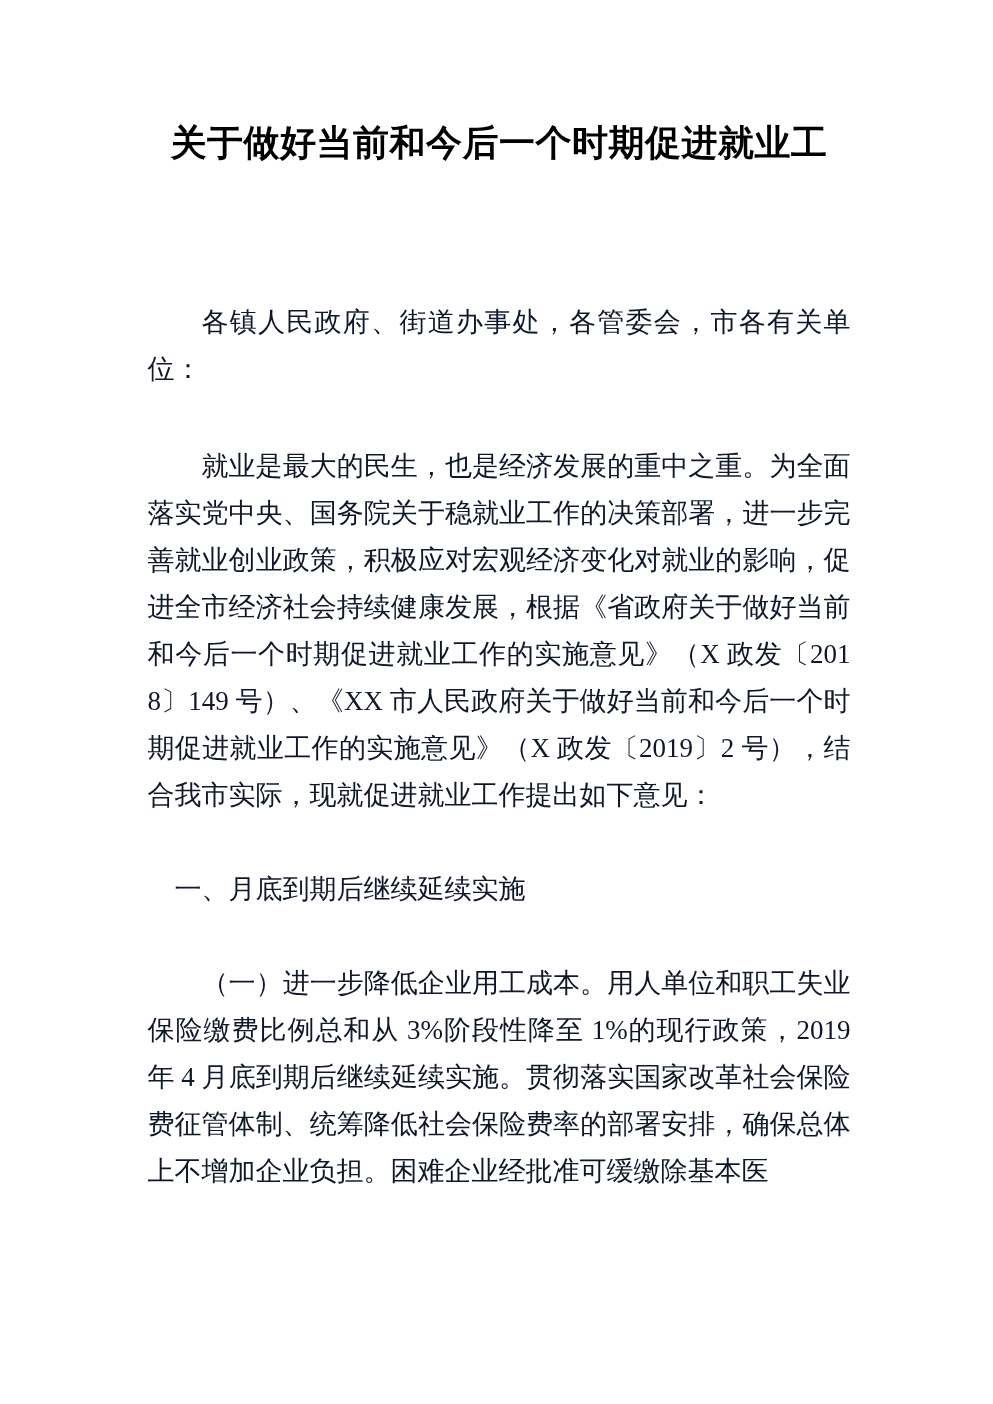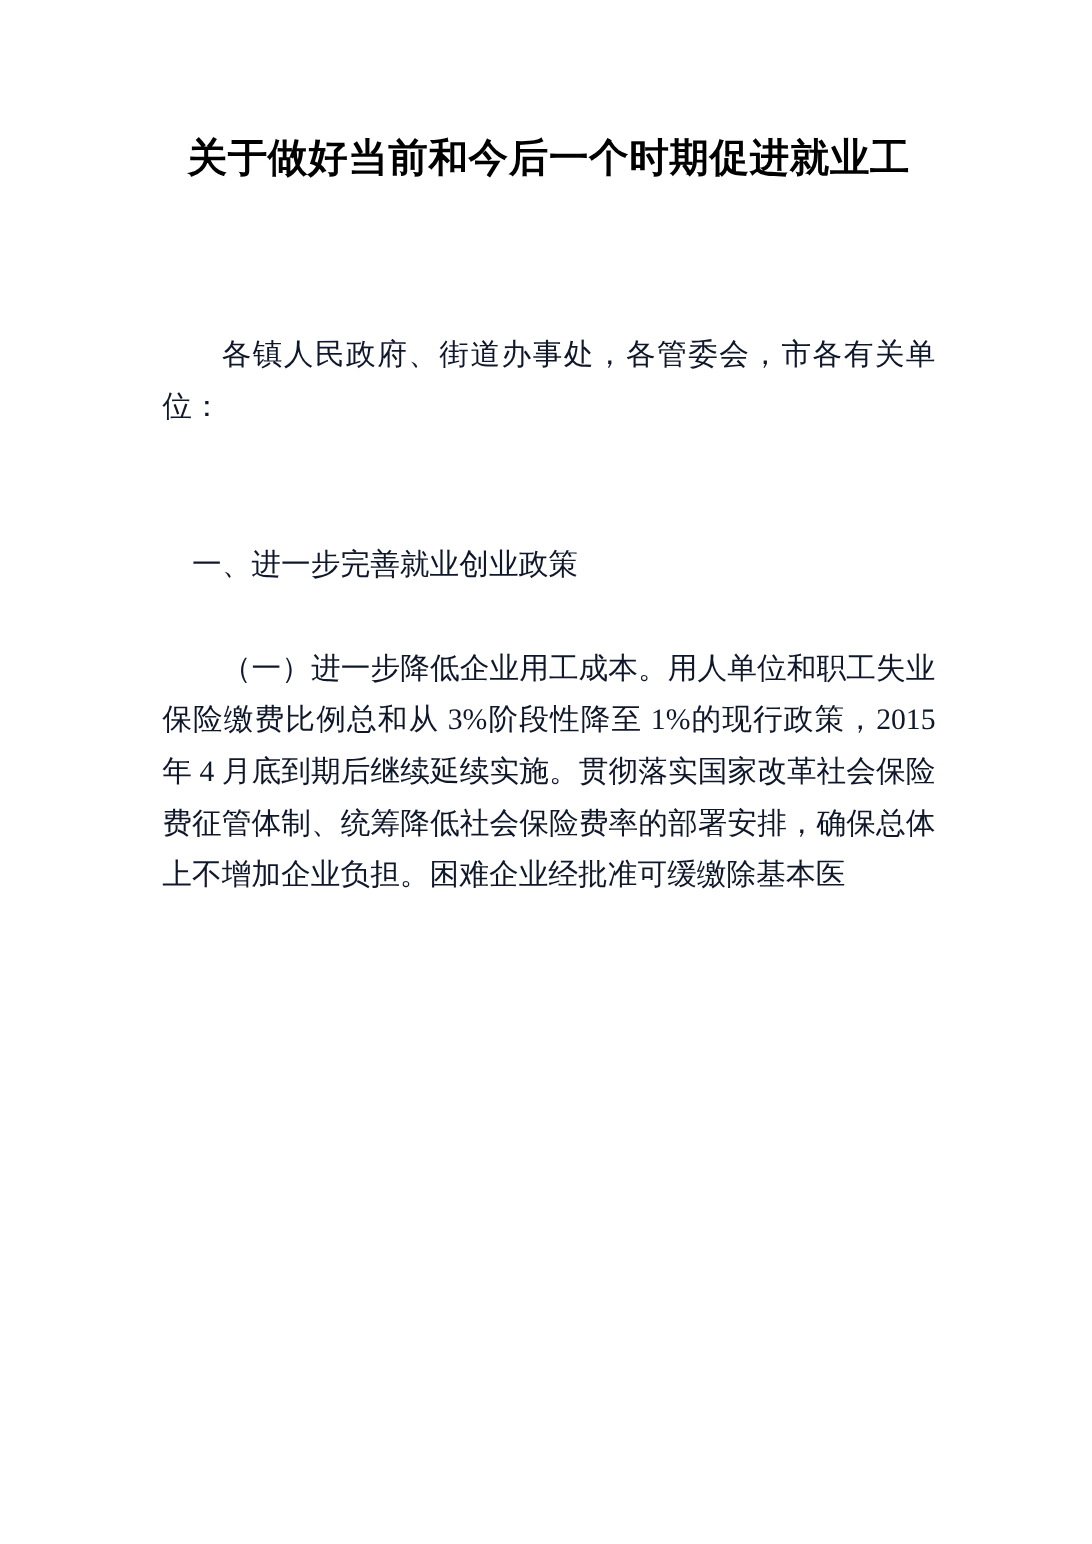--- a/index.html
+++ b/index.html
@@ -69,23 +69,24 @@
     <div class="doc-title">
       <div>关于做好当前和今后一个时期促进就业工</div>
     </div>
 
     <div class="gap-salutation"></div>
 
     <p class="doc-block indent-2">各镇人民政府、街道办事处，各管委会，市各有关单位：</p>
 
     <div class="gap-para"></div>
 
+    <p class="doc-block indent-2">就业是最大的民生，也是经济发展的重中之重。为全面落实党中央、国务院关于稳就业工作的决策部署，进一步完善就业创业政策，积极应对宏观经济变化对就业的影响，促进全市经济社会持续健康发展，根据《省政府关于做好当前和今后一个时期促进就业工作的实施意见》（X 政发〔2018〕149 号）、《XX 市人民政府关于做好当前和今后一个时期促进就业工作的实施意见》（X 政发〔2019〕2 号），结合我市实际，现就促进就业工作提出如下意见：</p>
 
     <div class="gap-heading"></div>
 
-    <p class="doc-block heading-line">一、进一步完善就业创业政策</p>
+    <p class="doc-block heading-line">一、月底到期后继续延续实施</p>
 
     <div class="gap-heading"></div>
 
-    <p class="doc-block indent-2 clip-bottom">（一）进一步降低企业用工成本。用人单位和职工失业保险缴费比例总和从 3%阶段性降至 1%的现行政策，2015 年 4 月底到期后继续延续实施。贯彻落实国家改革社会保险费征管体制、统筹降低社会保险费率的部署安排，确保总体上不增加企业负担。困难企业经批准可缓缴除基本医</p>
+    <p class="doc-block indent-2 clip-bottom">（一）进一步降低企业用工成本。用人单位和职工失业保险缴费比例总和从 3%阶段性降至 1%的现行政策，2019 年 4 月底到期后继续延续实施。贯彻落实国家改革社会保险费征管体制、统筹降低社会保险费率的部署安排，确保总体上不增加企业负担。困难企业经批准可缓缴除基本医</p>
 
   </div>
 </div>
 
 </body></html>

